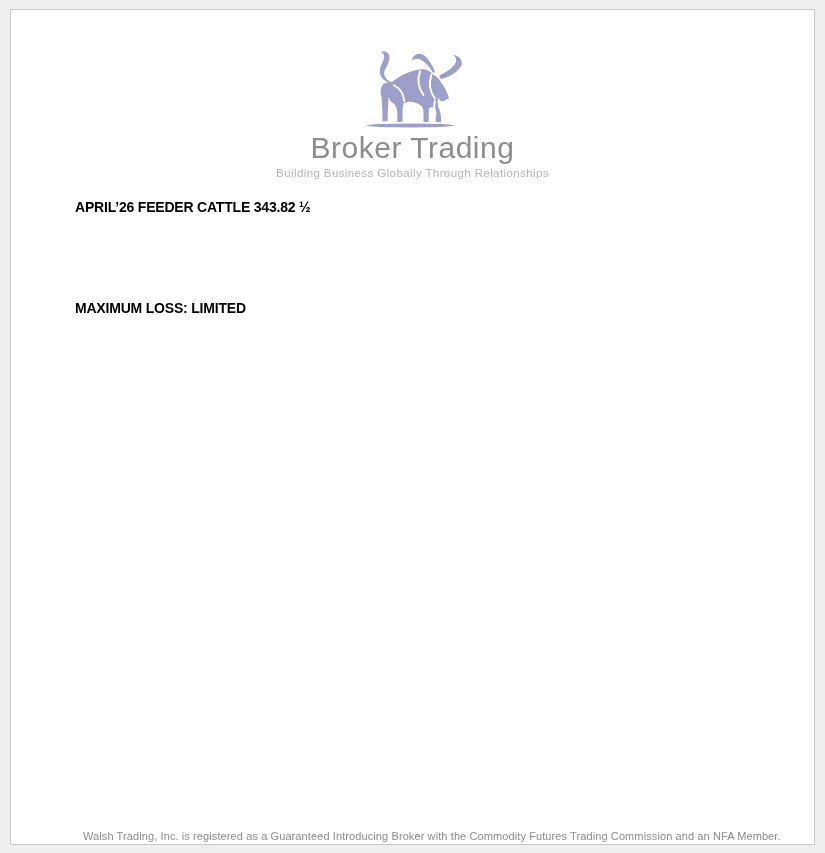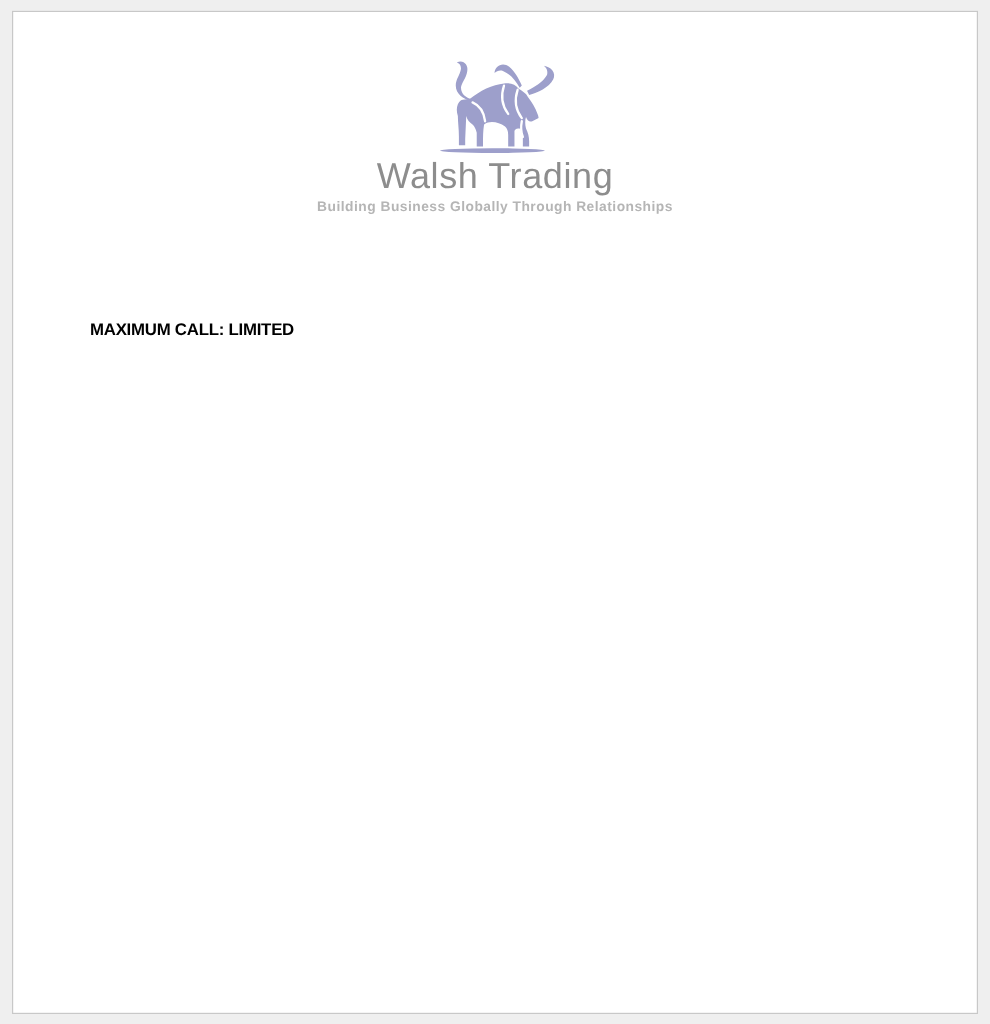--- a/index.html
+++ b/index.html
@@ -29,21 +29,20 @@
     margin-top:4px;
     font-size:30px;line-height:30px;
     color:var(--name);
     letter-spacing:0.5px;
   }
   .logo-tagline{
     margin-top:3px;
     font-size:11.5px;line-height:14px;
     color:var(--tagline);
     letter-spacing:0.4px;
-    font-weight:bold;
   }
   .content{
     position:absolute;left:64px;top:180px;
   }
   .line{
     white-space:pre;
     font-weight:700;
     font-size:14px;
     letter-spacing:-0.2px;
     height:34px;line-height:34px;
@@ -74,23 +73,25 @@
           <path d="M40,42 C50,34 62,28 73,27 C79,26 84,28 87,32 C90,34 94,36 96,40 C99,44 103,50 105,56 C106,58 106,60 106,60 L100,63 C97,64 95,62 94,59 C93,62 93,66 94,70 C96,74 97,78 97,82 L97,87 L91,87 L91,78 C90,74 89,72 88,70 C86,70 84,70 83,72 C83,76 83,80 83,84 L83,87 L77,87 L77,76 C77,72 76,70 74,68 C68,64 60,62 54,66 C53,72 53,78 53,83 L53,87 L47,87 L47,74 C46,70 45,68 43,66 C40,64 38,62 37,58 L36,80 L36,86 L30,86 L30,78 C30,70 29,64 29,58 C27,52 28,46 32,43 C34,42 37,42 40,42 Z"></path>
         </g>
         <g fill="none" stroke="#ffffff" stroke-width="2.2" stroke-linecap="round">
           <path d="M86,33 C83,42 84,52 90,60"></path>
           <path d="M73,29 C70,38 71,48 77,56"></path>
           <path d="M43,45 C50,48 54,55 55,63"></path>
           <path d="M90,63 C89,68 89,73 91,78"></path>
         </g>
       </svg>
     </span>
-    <div class="logo-name">Walsh Trading</div>
+    <div class="logo-name">Broker Trading</div>
     <div class="logo-tagline">Building Business Globally Through Relationships</div>
   </div>
 
   <div class="content">
+    <div class="line">APRIL’26 FEEDER CATTLE 343.82 ½</div>
     <div class="spacer"></div>
-    <div class="line">MAXIMUM CALL: LIMITED</div>
+    <div class="line">MAXIMUM LOSS: LIMITED</div>
   </div>
 
+  <div class="footer-line">Walsh Trading, Inc. is registered as a Guaranteed Introducing Broker with the Commodity Futures Trading Commission and an NFA Member.</div>
 
 </div>
 
 </body></html>

